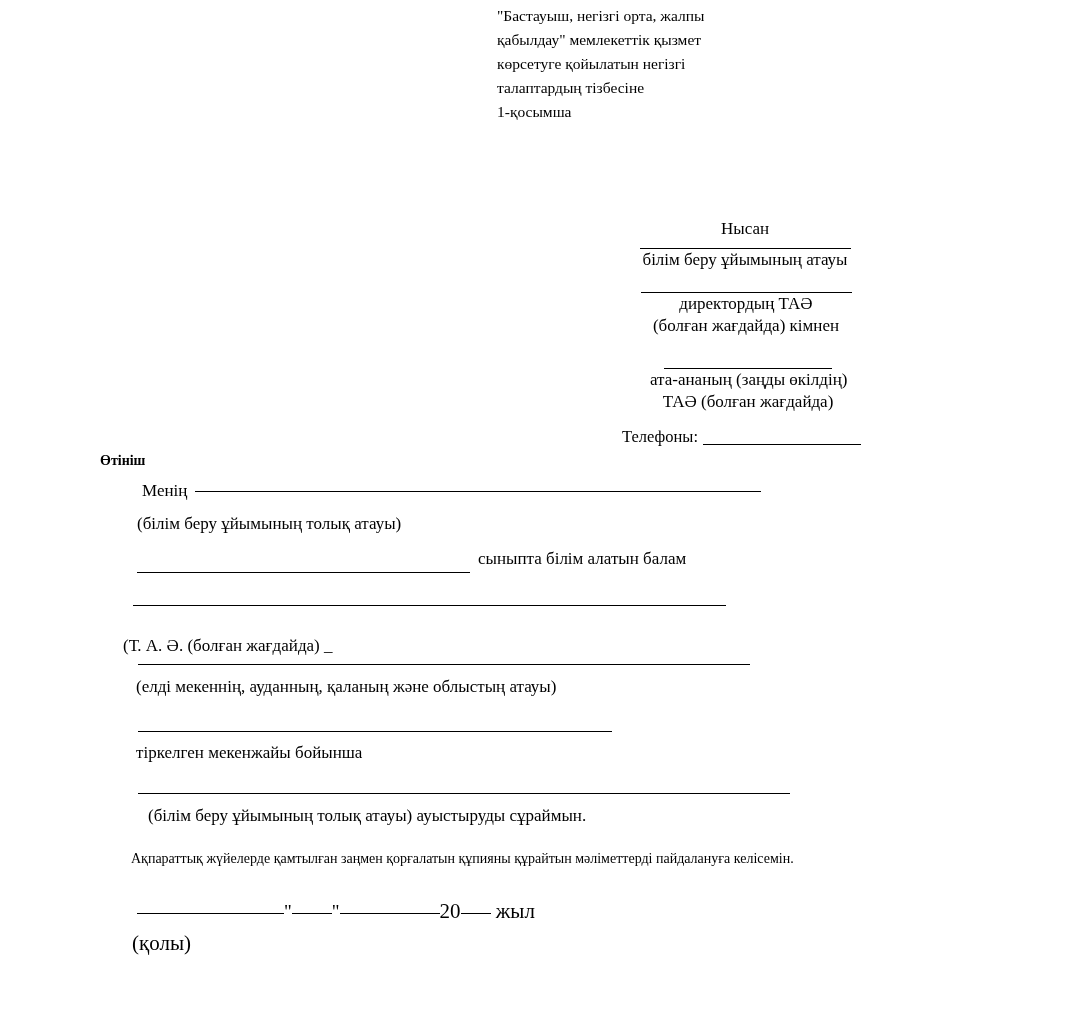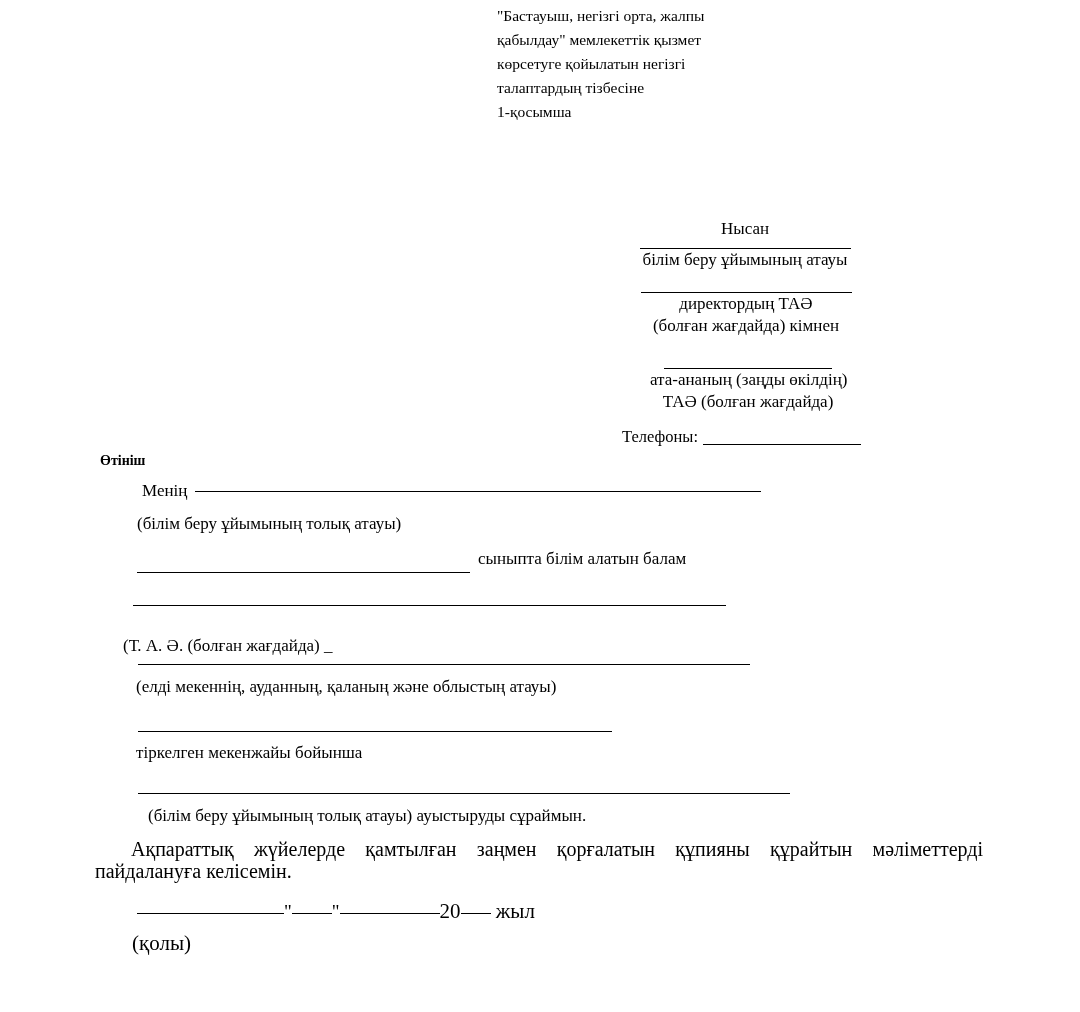--- a/index.html
+++ b/index.html
@@ -110,22 +110,22 @@
     border-bottom: 1.6px solid #000;
     height: 0;
   }
 
   
   .consent {
     position: absolute;
     left: 95px;
     top: 838px;
     width: 888px;
-    font-size: 20px;
-    line-height: 22px;
+    font-size: 14px;
+    line-height: 42px;
     text-align: justify;
     text-indent: 36px;
   }
 
   
   .sig-row {
     position: absolute;
     left: 137px;
     top: 898px;
     font-size: 21px;

